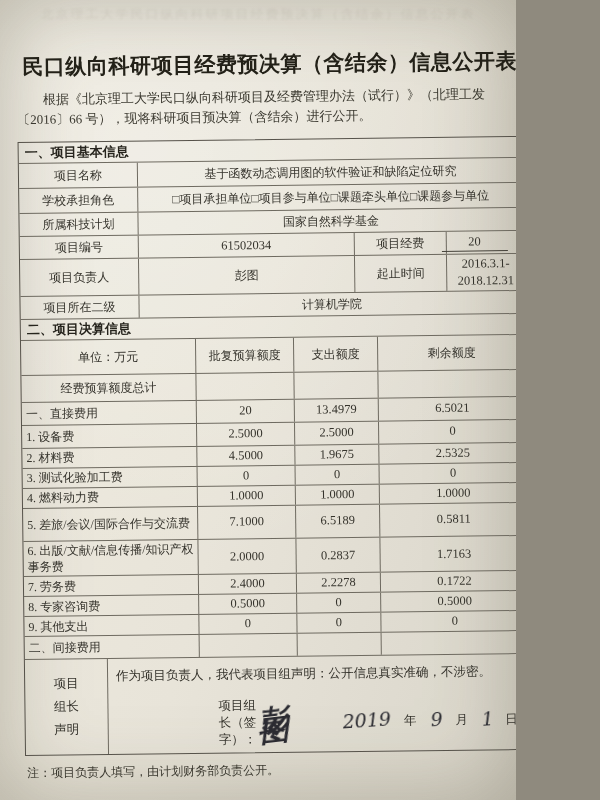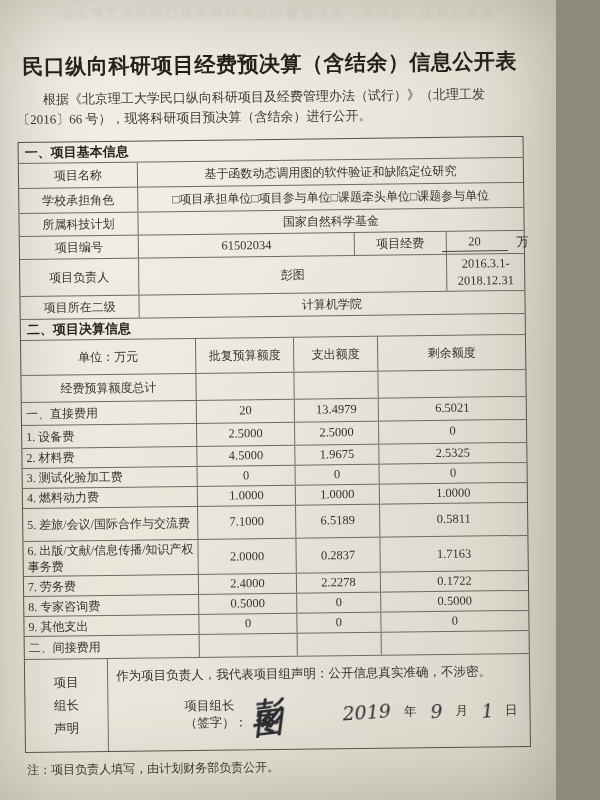--- a/index.html
+++ b/index.html
@@ -2,21 +2,21 @@
 <html><head>
 <meta charset="utf-8">
 <style>
   html,body{margin:0;padding:0;}
   body{
     width:600px;height:800px;overflow:hidden;
     font-family:"Liberation Serif","DejaVu Serif",serif;
     background:#8f8a7e;
   }
   .photo{
-    position:relative;width:556px;height:800px;overflow:hidden;
+    position:relative;width:516px;height:800px;overflow:hidden;
     background:
       radial-gradient(130% 90% at 28% 18%, rgba(255,255,255,0.30), rgba(255,255,255,0) 60%),
       linear-gradient(104deg,#ede9dd 0%,#e7e3d7 48%,#d8d4c8 100%);
     box-shadow:inset 0 0 85px rgba(95,90,72,0.38);
   }
   .ghost{
     position:absolute;top:5px;left:0;right:0;text-align:center;
     font-size:13px;letter-spacing:2px;color:#8d8779;
     opacity:0.16;filter:blur(1.3px);transform:scaleY(0.92);
   }
@@ -66,21 +66,21 @@
   .rh92{min-height:92px;}
   .num{font-family:"Liberation Serif","DejaVu Serif",serif;font-size:12.5px;}
   .blank{
     display:inline-block;min-width:58px;text-align:center;
     border-bottom:1px solid #45423a;margin-right:9px;padding:0 4px 1px 4px;
   }
   .decl-label{flex-direction:column;justify-content:center;gap:6px;font-size:12.5px;}
   .decl-body{display:block;text-align:left;padding:7px 8px 4px 8px;}
   .statement{margin:2px 0 0 0;font-size:12.5px;}
   .sig-line{display:flex;align-items:center;margin-top:14px;font-size:12.5px;}
-  .sig-label{margin-left:68px;}
+  .sig-label{margin-left:102px;}
   .hand{
     font-family:"DejaVu Serif","Liberation Serif",serif;
     font-style:italic;color:#2b2b31;
   }
   .sig{
     font-size:29px;font-weight:bold;letter-spacing:3px;line-height:10px;
     transform:rotate(-6deg) translateY(3px);filter:blur(0.3px);
   }
   .dyear{margin-left:52px;}
   .dnum{font-size:19px;transform:rotate(-3deg);filter:blur(0.2px);}
@@ -126,20 +126,21 @@
         <div class="cell w92">项目经费</div>
         <div class="cell w78 num">
           <span class="blank">20</span>
           <span>万</span>
         </div>
       </div>
 
       <div class="trow rh22">
         <div class="cell w118">项目负责人</div>
         <div class="cell flex1">彭图</div>
+        <div class="cell w92">起止时间</div>
         <div class="cell w78 num">2016.3.1-2018.12.31</div>
       </div>
 
       <div class="trow rh22">
         <div class="cell w118">项目所在二级</div>
         <div class="cell flex1">计算机学院</div>
       </div>
 
       <div class="trow rh20">
         <div class="cell sec">二、项目决算信息</div>

